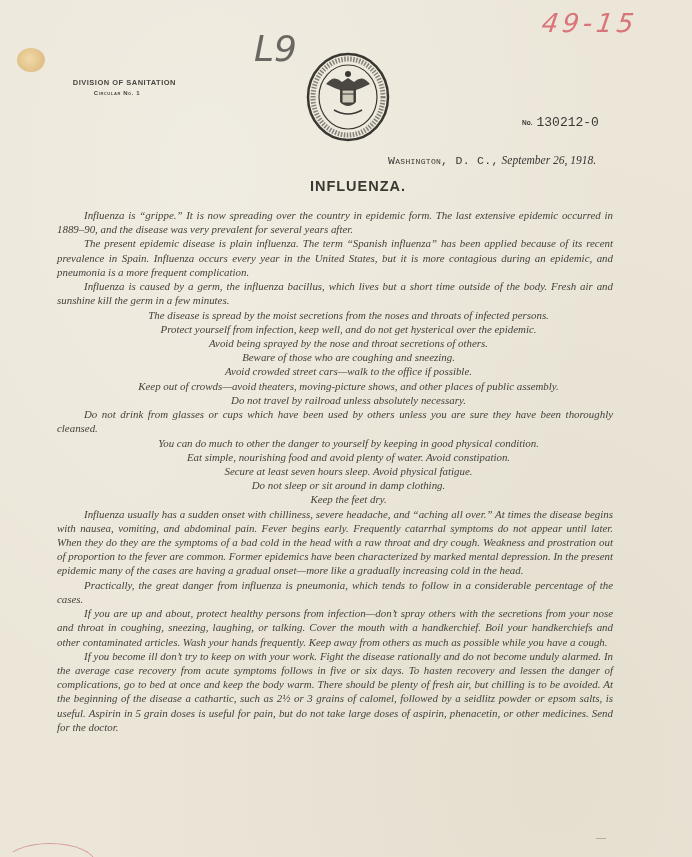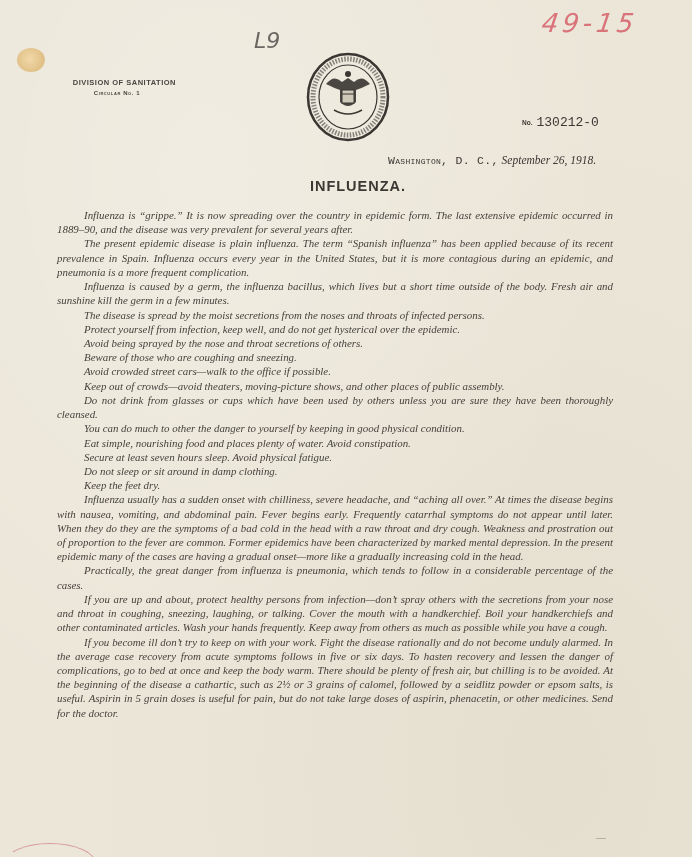--- a/index.html
+++ b/index.html
@@ -23,21 +23,21 @@
     background:radial-gradient(circle at 45% 45%, #f1d9a8, #e0bf86 70%, #ebe6d8 100%);
   }
   .handwritten-num {
     position:absolute; left:542px; top:8px;
     font-family:"DejaVu Sans", sans-serif; font-style:italic;
     font-size:26px; color:#d9747a; letter-spacing:4px; transform:skewX(-8deg);
   }
   .pencil-mark {
     position:absolute; left:254px; top:28px;
     font-family:"DejaVu Sans", sans-serif; font-style:italic;
-    font-size:22px; color:#6a6762; font-weight:300;
+    font-size:36px; color:#6a6762; font-weight:300;
   }
   .division {
     position:absolute; left:58px; top:78px; width:118px; text-align:right;
     font-family:"Liberation Sans", sans-serif; font-weight:bold;
     font-size:7.5px; letter-spacing:0.5px; color:#4a4642;
   }
   .circular {
     position:absolute; left:58px; top:90px; width:118px; text-align:center;
     font-family:"Liberation Sans", sans-serif; font-weight:bold;
     font-size:6px; letter-spacing:0.6px; color:#4a4642; font-variant:small-caps;
@@ -60,21 +60,21 @@
     position:absolute; left:0; width:692px; top:178px; text-align:center;
     font-family:"Liberation Sans", sans-serif; font-weight:bold; font-size:14.5px;
     letter-spacing:1px; color:#3c3834; padding-left:24px; box-sizing:border-box;
   }
   .body-text {
     position:absolute; left:57px; top:208px; width:556px;
     font-size:10.9px; line-height:14.22px; color:#46423d;
     text-align:justify;
   }
   .body-text p { margin:0; text-indent:27px;font-style:italic; }
-  .body-text p.short { text-align:left; }
+  .body-text p.short { text-align:center; }
   .union-mark {
     position:absolute; left:596px; top:835px; font-size:5px; color:#6a6560;
     font-family:"Liberation Sans", sans-serif;
   }
   .red-arc {
     position:absolute; left:4px; top:843px; width:90px; height:40px;
     border:1.5px solid #d89a9c; border-radius:50%; border-bottom:none; border-left-color:transparent;
   }
 </style>
 </head>
@@ -113,23 +113,24 @@
   <div class="body-text">
     <p>Influenza is “grippe.”  It is now spreading over the country in epidemic form.  The last extensive epidemic occurred in 1889–90, and the disease was very prevalent for several years after.</p>
     <p>The present epidemic disease is plain influenza.  The term “Spanish influenza” has been applied because of its recent prevalence in Spain.  Influenza occurs every year in the United States, but it is more contagious during an epidemic, and pneumonia is a more frequent complication.</p>
     <p>Influenza is caused by a germ, the influenza bacillus, which lives but a short time outside of the body.  Fresh air and sunshine kill the germ in a few minutes.</p>
     <p class="short">The disease is spread by the moist secretions from the noses and throats of infected persons.</p>
     <p class="short">Protect yourself from infection, keep well, and do not get hysterical over the epidemic.</p>
     <p class="short">Avoid being sprayed by the nose and throat secretions of others.</p>
     <p class="short">Beware of those who are coughing and sneezing.</p>
     <p class="short">Avoid crowded street cars—walk to the office if possible.</p>
     <p class="short">Keep out of crowds—avoid theaters, moving-picture shows, and other places of public assembly.</p>
+    <p class="short">Do not travel by railroad unless absolutely necessary.</p>
     <p>Do not drink from glasses or cups which have been used by others unless you are sure they have been thoroughly cleansed.</p>
     <p class="short">You can do much to other the danger to yourself by keeping in good physical condition.</p>
-    <p class="short">Eat simple, nourishing food and places plenty of water.  Avoid constipation.</p>
+    <p class="short">Eat simple, nourishing food and avoid plenty of water.  Avoid constipation.</p>
     <p class="short">Secure at least seven hours sleep.  Avoid physical fatigue.</p>
     <p class="short">Do not sleep or sit around in damp clothing.</p>
     <p class="short">Keep the feet dry.</p>
     <p>Influenza usually has a sudden onset with chilliness, severe headache, and “aching all over.”  At times the disease begins with nausea, vomiting, and abdominal pain.  Fever begins early.  Frequently catarrhal symptoms do not appear until later.  When they do they are the symptoms of a bad cold in the head with a raw throat and dry cough.  Weakness and prostration out of proportion to the fever are common.  Former epidemics have been characterized by marked mental depression.  In the present epidemic many of the cases are having a gradual onset—more like a gradually increasing cold in the head.</p>
     <p>Practically, the great danger from influenza is pneumonia, which tends to follow in a considerable percentage of the cases.</p>
     <p>If you are up and about, protect healthy persons from infection—don’t spray others with the secretions from your nose and throat in coughing, sneezing, laughing, or talking.  Cover the mouth with a handkerchief.  Boil your handkerchiefs and other contaminated articles.  Wash your hands frequently.  Keep away from others as much as possible while you have a cough.</p>
     <p>If you become ill don’t try to keep on with your work.  Fight the disease rationally and do not become unduly alarmed.  In the average case recovery from acute symptoms follows in five or six days.  To hasten recovery and lessen the danger of complications, go to bed at once and keep the body warm.  There should be plenty of fresh air, but chilling is to be avoided.  At the beginning of the disease a cathartic, such as 2½ or 3 grains of calomel, followed by a seidlitz powder or epsom salts, is useful.  Aspirin in 5 grain doses is useful for pain, but do not take large doses of aspirin, phenacetin, or other medicines.  Send for the doctor.</p>
   </div>
 
   <div class="union-mark">——</div>

